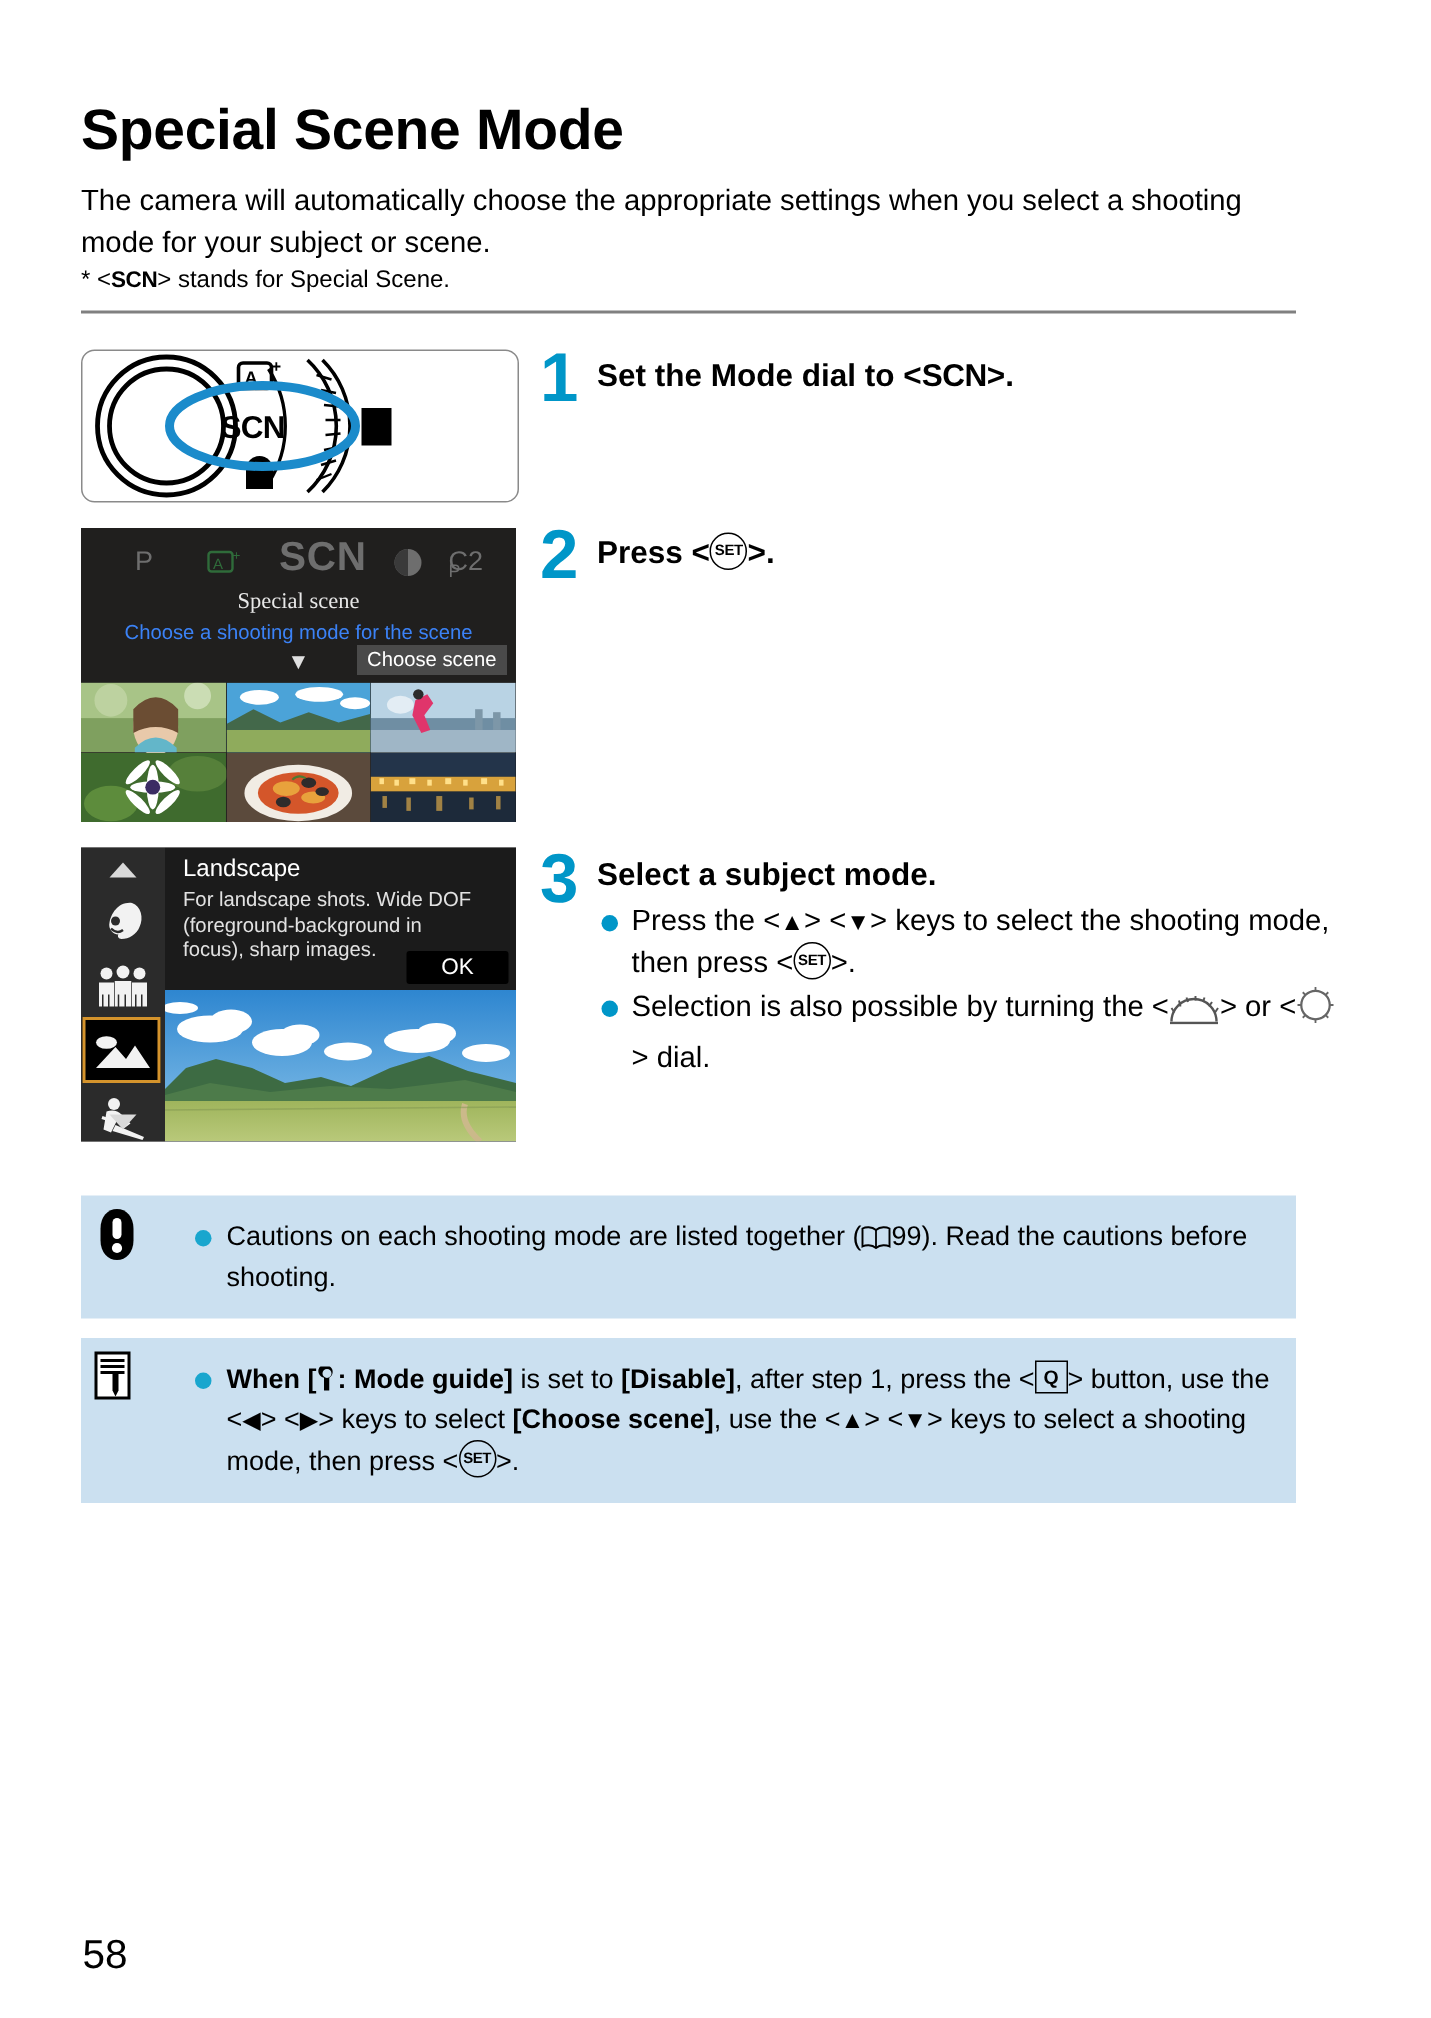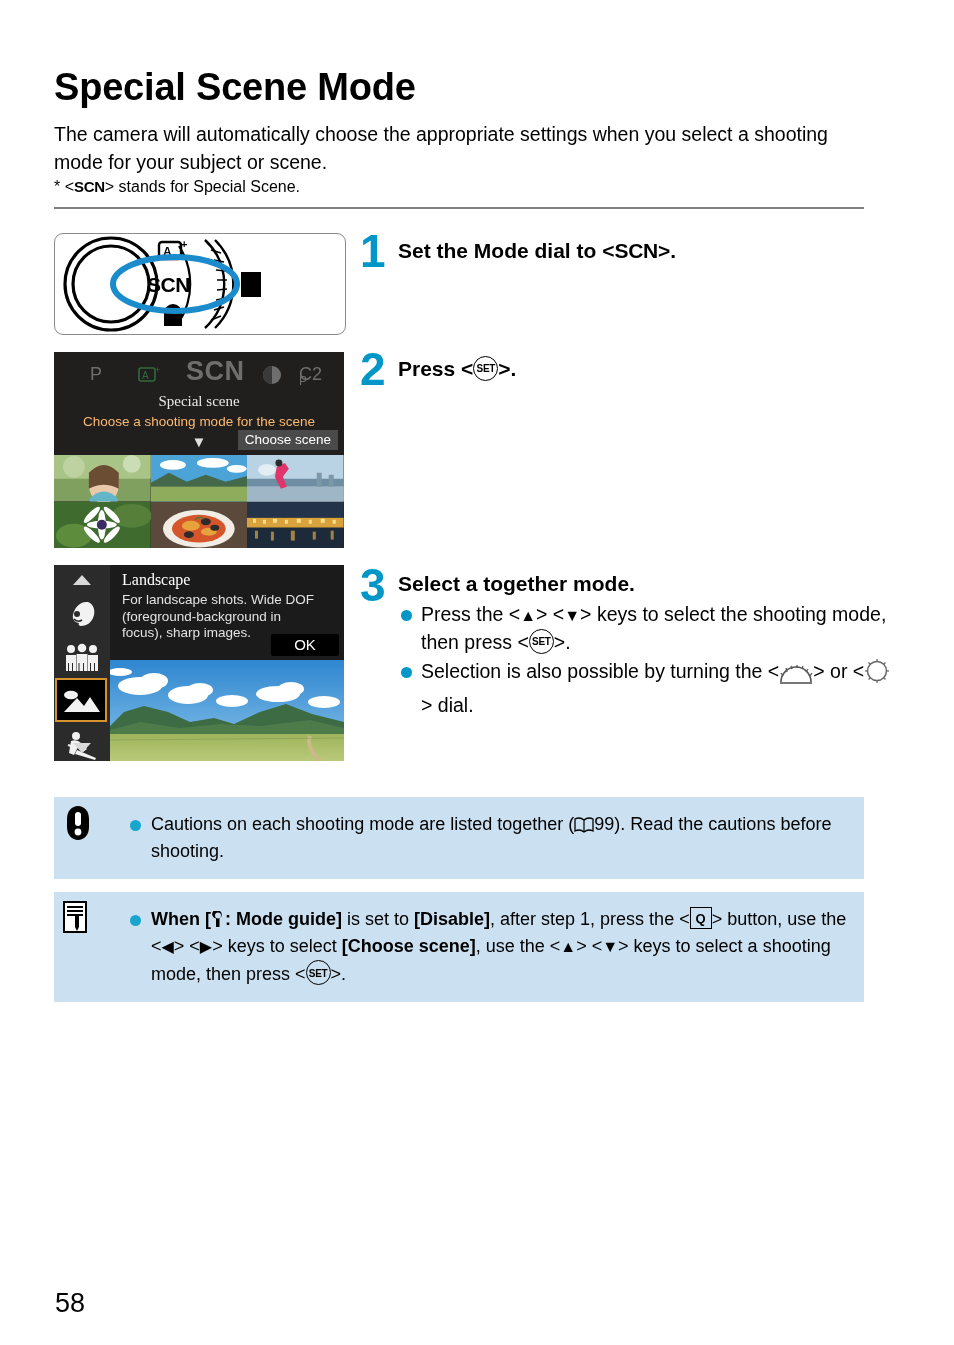--- a/index.html
+++ b/index.html
@@ -89,21 +89,21 @@
   .mg-scn{left:132px;top:-4px;font-size:27px;color:#fff;font-weight:bold;letter-spacing:0.5px;}
   .mg-filter{left:208px;top:5px;}
   .mg-c2{left:245px;top:4px;font-size:18px;}
   .mg-c2 sub{font-size:12px;}
   .mg-title{
     position:absolute;left:0;width:100%;top:41px;text-align:center;
     color:#e8e8e8;font-size:15px;font-family:Liberation Serif, serif;
   }
   .mg-desc{
     position:absolute;left:0;width:100%;top:62px;text-align:center;
-    color:#fdba74;font-size:13.5px;
+    color:#3b82f6;font-size:13.5px;
   }
   .mg-caret{
     position:absolute;left:50%;transform:translateX(-50%);top:82px;
     color:#e0e0e0;font-size:15px;line-height:15px;
   }
   .mg-btn{
     position:absolute;right:6px;top:78px;background:#4a4a4a;color:#fff;
     font-size:13.5px;padding:2px 7px 3px 7px;border-radius:0;
   }
   .thumbs{
@@ -124,21 +124,21 @@
     position:absolute;left:0;width:56px;display:flex;align-items:center;justify-content:center;
     color:#ffffff;
   }
   .sc-sel{
     position:absolute;left:1px;width:52px;height:44px;
     border:2.2px solid #d4932c;background:#000;box-sizing:border-box;
   }
   .sc-info{
     position:absolute;left:56px;top:0;width:234px;height:95px;background:#1b1b1b;
   }
-  .sc-name{position:absolute;left:12px;top:6px;color:#fff;font-size:16px;font-family:Liberation Serif, serif;}
+  .sc-name{position:absolute;left:12px;top:6px;color:#fff;font-size:16px;}
   .sc-txt{position:absolute;left:12px;top:27px;width:200px;color:#e2e2e2;font-size:13.5px;line-height:16.5px;}
   .sc-ok{
     position:absolute;right:5px;bottom:4px;width:68px;text-align:center;
     background:#000000;color:#fff;font-size:15px;padding:2px 0 3px 0;border-radius:2px;
   }
   .sc-prev{position:absolute;left:56px;top:95px;width:234px;height:101px;overflow:hidden;}
 
   
   .infobox{
     position:absolute;left:54px;width:810px;background:#CBE0F0;
@@ -413,21 +413,21 @@
         <path d="M0 66 L14 52 L34 46 L58 52 L80 62 L104 58 L124 64 L150 52 L176 44 L202 54 L234 62 L234 74 L0 74 Z" fill="#3d6b43"></path>
         <path d="M0 70 L30 62 L70 68 L110 64 L150 66 L200 60 L234 68 L234 78 L0 78 Z" fill="#4d7b4a"></path>
         <rect y="74" width="234" height="27" fill="url(#grass)"></rect>
         <path d="M210 101 Q196 88 200 76" stroke="#cbb98a" stroke-width="4" fill="none"></path>
         <path d="M0 80 L234 78" stroke="#7e9350" stroke-width="1" fill="none" opacity=".5"></path>
       </svg>
     </div>
   </div>
 
   <div class="step-num" style="left:360px;top:562px;">3</div>
-  <div class="step-head" style="left:398px;top:570px;width:500px;">Select a together mode.</div>
+  <div class="step-head" style="left:398px;top:570px;width:500px;">Select a subject mode.</div>
   <div class="bullets" style="left:398px;top:600px;">
     <div class="blt"><span>Press the &lt;</span><span class="arr">▲</span><span>&gt; &lt;</span><span class="arr">▼</span><span>&gt; keys to select the shooting mode, then press &lt;</span><span class="set-ico"><i>SET</i></span><span>&gt;.</span></div>
     <div class="blt"><span>Selection is also possible by turning the &lt;</span><span class="dial-main"><svg width="34" height="19" viewBox="0 0 34 19">
             <path d="M2 17 A15 15 0 0 1 32 17" fill="none" stroke="#555" stroke-width="1.6"></path>
             <g stroke="#555" stroke-width="1.3">
               <line x1="4" y1="11" x2="2" y2="8"></line>
               <line x1="8" y1="7" x2="7" y2="3"></line>
               <line x1="13" y1="4" x2="12" y2="1"></line>
               <line x1="18" y1="3" x2="18" y2="0"></line>
               <line x1="23" y1="4" x2="24" y2="1"></line>

